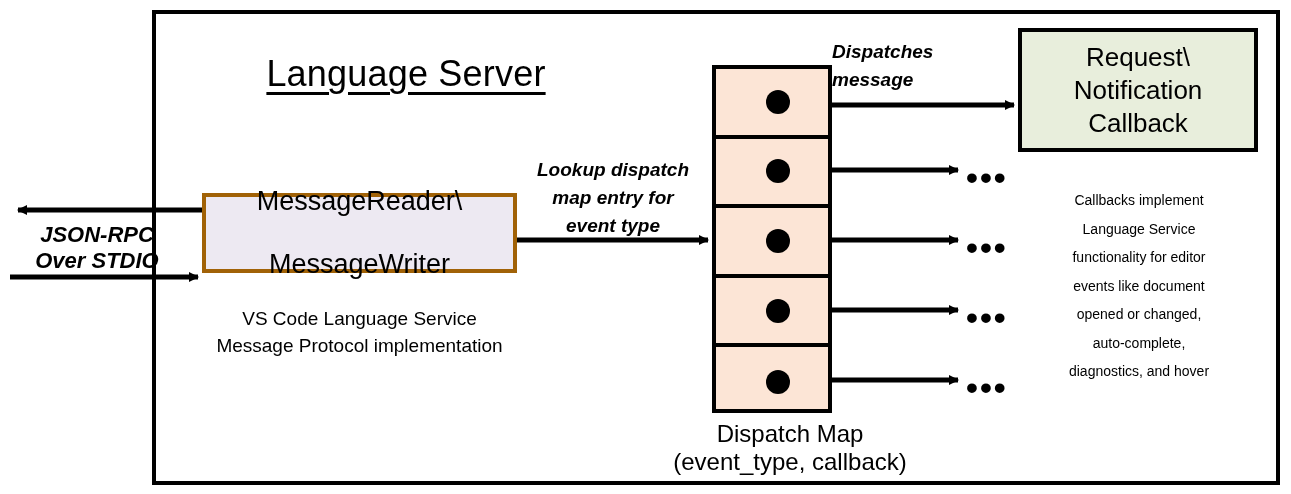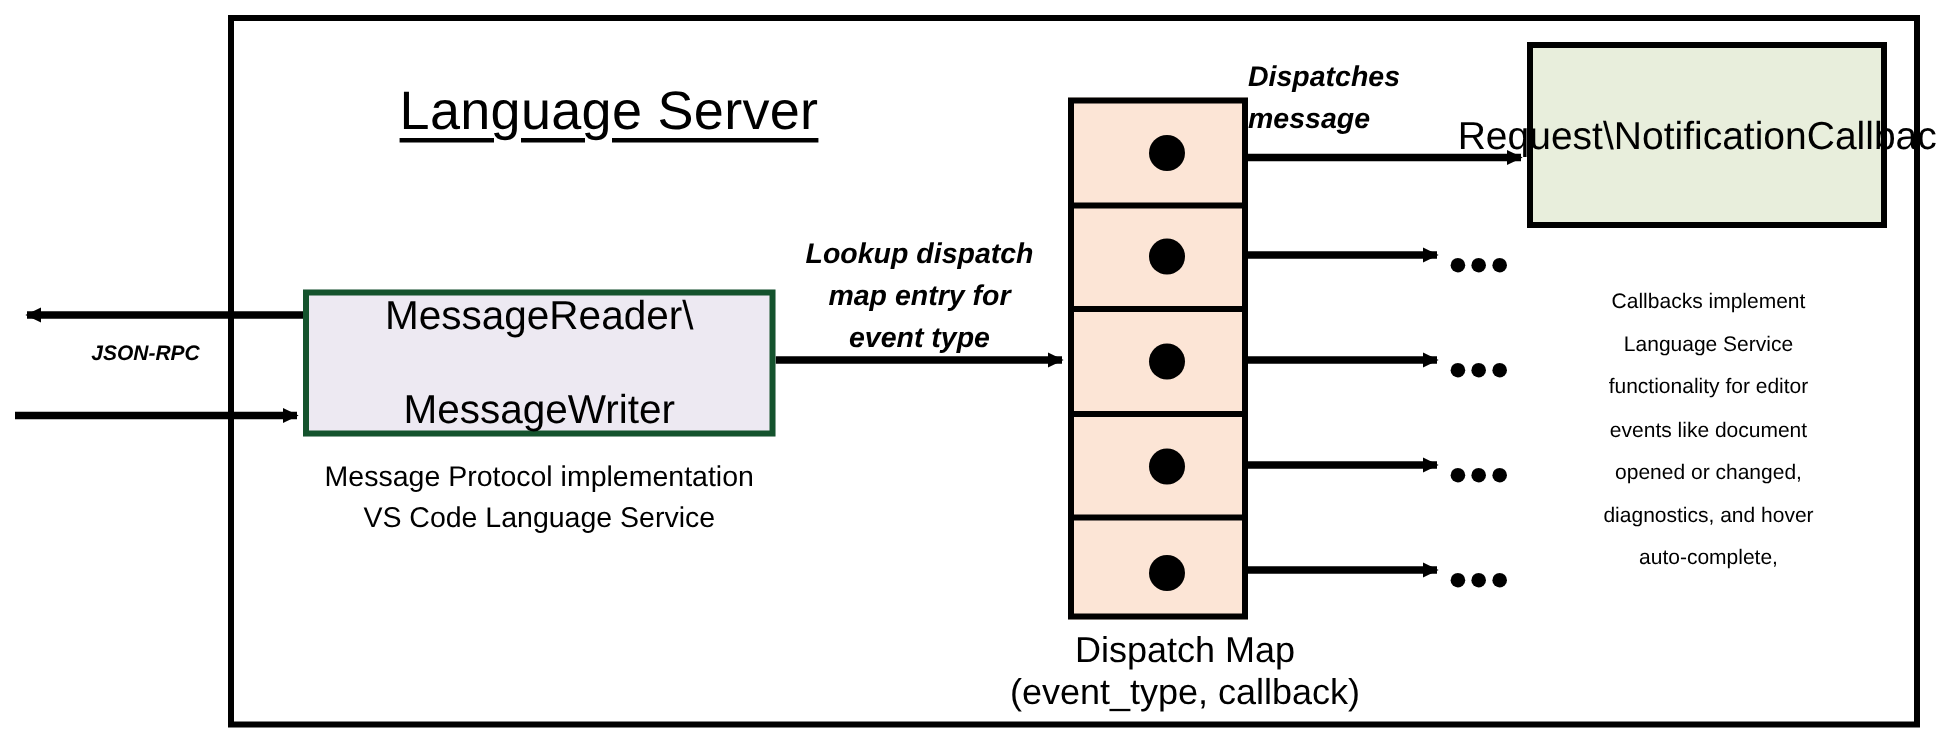--- a/index.html
+++ b/index.html
@@ -6,50 +6,50 @@
   body{font-family:"Liberation Sans","DejaVu Sans",sans-serif;color:#000;}
   #stage{position:relative;width:1291px;height:494px;background:#fff;overflow:hidden;}
 
   .frame{position:absolute;left:152px;top:10px;width:1128px;height:475px;
          border:4px solid #000;box-sizing:border-box;}
 
   .title{position:absolute;left:236px;top:52px;width:340px;text-align:center;
          font-size:36px;line-height:44px;letter-spacing:.2px;
          text-decoration:underline;text-underline-offset:6px;text-decoration-thickness:3px;}
 
-  .mrw-box{position:absolute;left:202px;top:193px;width:315px;height:98px;
-           background:#EDE9F2;border:4px solid #14532d;box-sizing:border-box;
+  .mrw-box{position:absolute;left:202px;top:193px;width:315px;height:80px;
+           background:#EDE9F2;border:4px solid #a16207;box-sizing:border-box;
            display:flex;align-items:center;justify-content:center;flex-direction:column;gap:28px;}
   .mrw-box .l{font-size:27px;line-height:35px;text-align:center;white-space:pre;}
 
   .mrw-cap{position:absolute;left:182px;top:305px;width:355px;text-align:center;
            font-size:19px;line-height:27px;}
 
   .jrpc{position:absolute;left:22px;top:222px;width:150px;text-align:center;
-        font-style:italic;font-weight:bold;font-size:14px;line-height:26px;}
+        font-style:italic;font-weight:bold;font-size:22px;line-height:26px;}
 
   .lookup-lbl{position:absolute;left:518px;top:156px;width:190px;text-align:center;
               font-style:italic;font-weight:bold;font-size:19px;line-height:28px;}
 
   .dispatch-lbl{position:absolute;left:832px;top:38px;width:175px;text-align:left;
                 font-style:italic;font-weight:bold;font-size:19px;line-height:28px;}
 
   .map{position:absolute;left:712px;top:65px;width:120px;height:348px;
        border:4px solid #000;box-sizing:border-box;background:#FCE5D6;}
   .map-row{position:relative;height:69.6px;box-sizing:border-box;border-bottom:4px solid #000;}
   .map-row:last-child{border-bottom:none;}
   .dot{position:absolute;left:62px;top:50%;transform:translate(-50%,-50%);
        width:24px;height:24px;border-radius:50%;background:#000;}
 
   .map-cap{position:absolute;left:640px;top:420px;width:300px;text-align:center;
            font-size:24px;line-height:28px;}
 
   .cb-box{position:absolute;left:1018px;top:28px;width:240px;height:124px;
           background:#E8EEDC;border:4px solid #000;box-sizing:border-box;
-          display:flex;flex-direction:row;align-items:center;justify-content:center;}
+          display:flex;flex-direction:column;align-items:center;justify-content:center;}
   .cb-box .l{font-size:26px;line-height:33px;text-align:center;}
 
   .cb-cap{position:absolute;left:1008px;top:186px;width:262px;text-align:center;
           font-size:14px;line-height:28.5px;}
 
   .ell{position:absolute;font-size:34px;font-weight:bold;line-height:10px;letter-spacing:2px;}
 
   svg.arrows{position:absolute;left:0;top:0;width:1291px;height:494px;pointer-events:none;}
 </style>
 </head>
@@ -96,30 +96,31 @@
     <g>
       <line x1="772" y1="310" x2="958" y2="310" stroke="#000" stroke-width="5" marker-end="url(#ah)"></line>
     </g>
     <g>
       <line x1="772" y1="380" x2="958" y2="380" stroke="#000" stroke-width="5" marker-end="url(#ah)"></line>
     </g>
   </svg>
 
   <div class="jrpc">
     <div>JSON-RPC</div>
+    <div>Over STDIO</div>
   </div>
 
   <div class="mrw-box">
     <div class="l">MessageReader\</div>
     <div class="l">MessageWriter</div>
   </div>
 
   <div class="mrw-cap">
+    <div>VS Code Language Service</div>
     <div>Message Protocol implementation</div>
-    <div>VS Code Language Service</div>
   </div>
 
   <div class="lookup-lbl">
     <div>Lookup dispatch</div>
     <div>map entry for</div>
     <div>event type</div>
   </div>
 
   <div class="map">
     <div class="map-row">
@@ -159,17 +160,17 @@
     <div class="l">Notification</div>
     <div class="l">Callback</div>
   </div>
 
   <div class="cb-cap">
     <div>Callbacks implement</div>
     <div>Language Service</div>
     <div>functionality for editor</div>
     <div>events like document</div>
     <div>opened or changed,</div>
+    <div>auto-complete,</div>
     <div>diagnostics, and hover</div>
-    <div>auto-complete,</div>
   </div>
 
 </div>
 
 </body></html>

